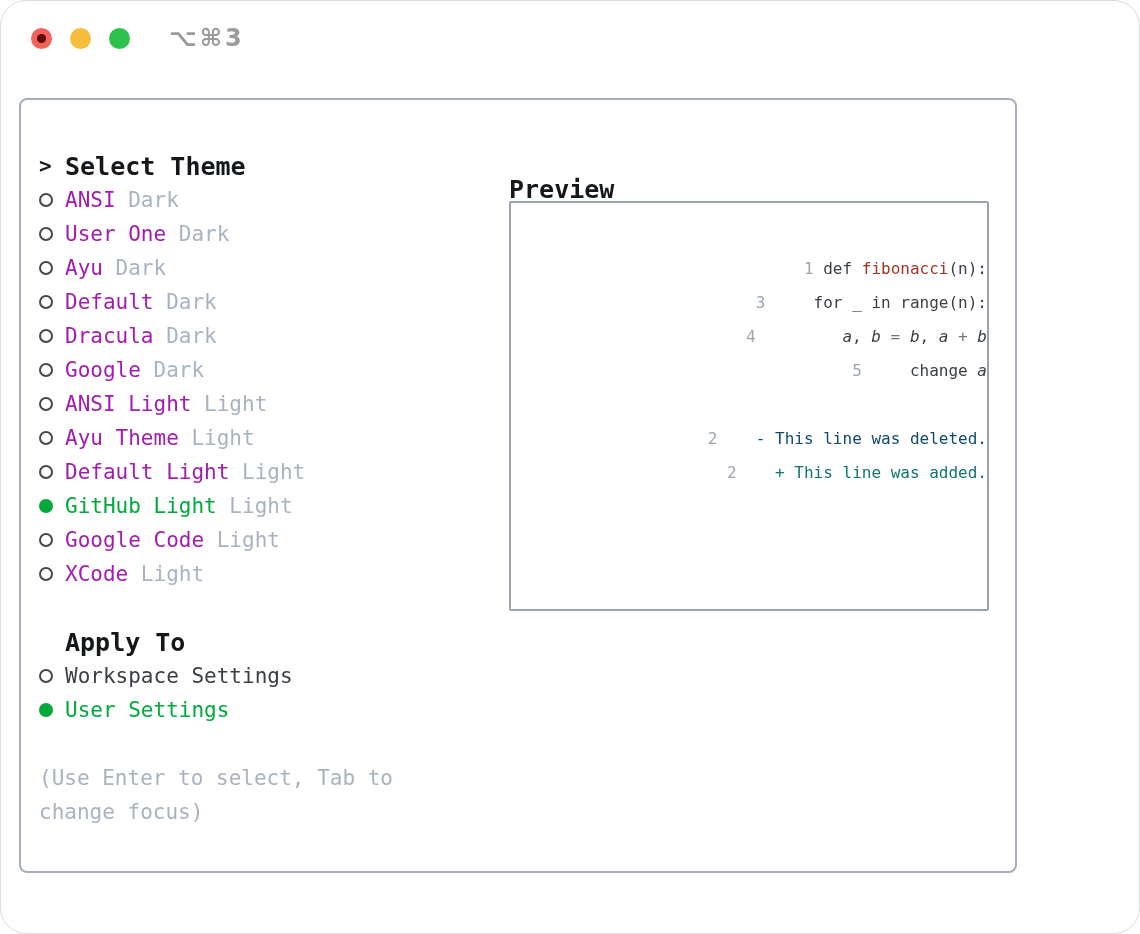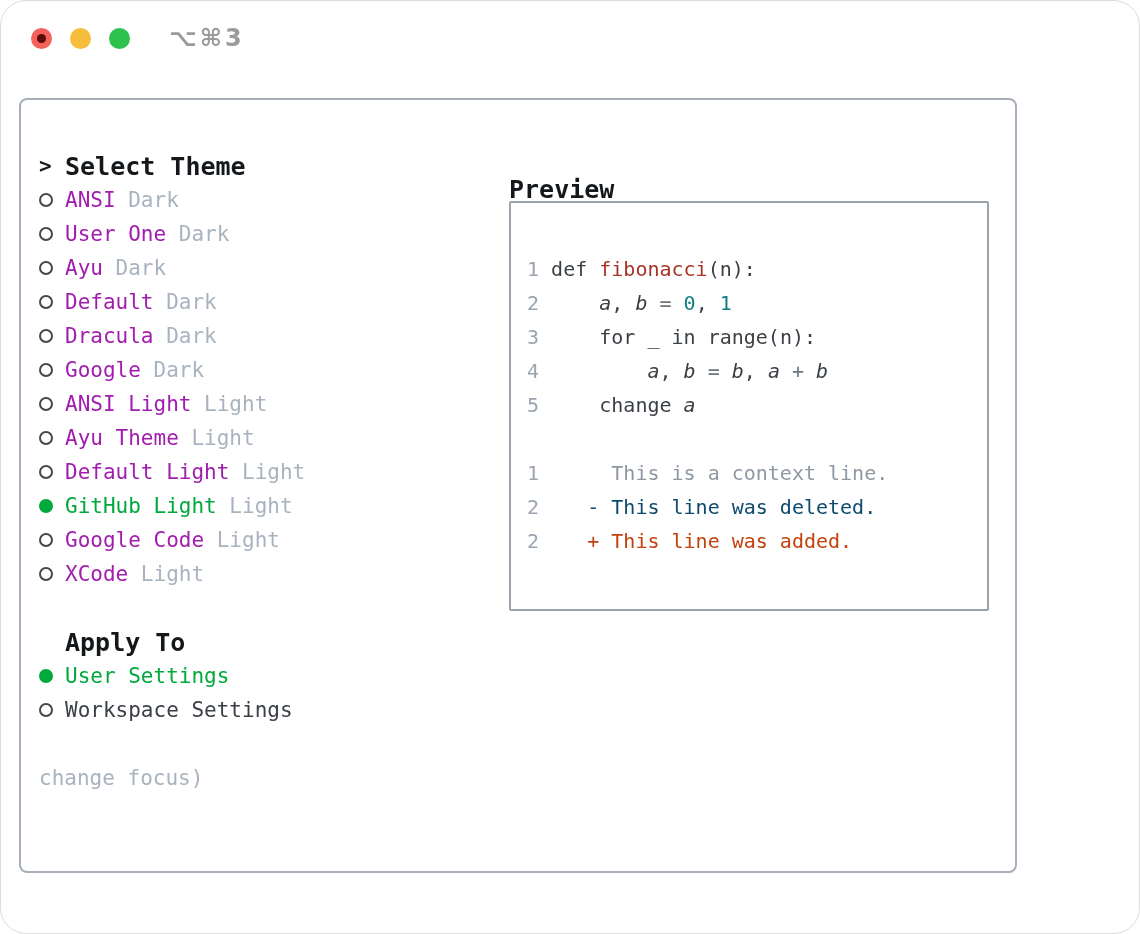--- a/index.html
+++ b/index.html
@@ -44,31 +44,31 @@
   .opt-label.sel-green{color:#00a93c;}
   .hint-row{height:34px;line-height:34px;font-size:21px;color:#a9b3bf;white-space:pre;}
   .left{position:absolute;left:18px;top:49px;}
   
   .preview-title{position:absolute;left:488px;top:49px;height:34px;line-height:34px;margin-top:24px;}
   .preview-box{
     position:absolute;left:488px;top:101px;width:480px;height:410px;
     box-sizing:border-box;border:2px solid #9aa3ac;border-radius:2px;background:#ffffff;
     padding:49px 0 0 16px;overflow:hidden;
   }
-  .pline{height:34px;line-height:34px;font-size:20px;white-space:pre;}
+  .pline{height:34px;line-height:34px;font-size:16px;white-space:pre;text-align:right;}
   .c-ln{color:#9aa5b1;}
   .c-fg{color:#3a3f45;}
   .c-red{color:#a93226;}
   .c-num{color:#0d7d82;}
   .c-blue{color:#404040;}
   .c-op{color:#6d757d;}
   .c-var{color:#3a3f45;font-style:italic;}
   .c-muted{color:#8f98a2;}
   .c-del{color:#0c4a6e;}
-  .c-add{color:#c2410c;}
+  .c-add{color:#0f766e;}
 </style>
 </head>
 <body>
 
 <div class="window">
 
   <div class="titlebar">
     <div class="lights">
       <div class="light red"></div>
       <div class="light yellow"></div>
@@ -101,41 +101,40 @@
         </div>
 
       <div class="spacer"></div>
 
       <div class="row">
         <span class="marker"></span>
         <span class="heading">Apply To</span>
       </div>
 
       <div id="apply-list">
+          <div class="row"><span class="marker"><span class="bullet"></span></span><span class="opt-label">Workspace Settings</span></div>
           <div class="row"><span class="marker"><span class="bullet sel"></span></span><span class="opt-label sel-green">User Settings</span></div>
-          <div class="row"><span class="marker"><span class="bullet"></span></span><span class="opt-label">Workspace Settings</span></div>
         </div>
 
       <div class="spacer"></div>
 
       <div id="hint">
+          <div class="hint-row">(Use Enter to select, Tab to</div>
           <div class="hint-row">change focus)</div>
         </div>
     </div>
 
     <div class="preview-title heading">Preview</div>
 
     <div class="preview-box">
       <div id="preview-lines">
           <div class="pline"><span class="c-ln">1 </span><span class="c-fg">def </span><span class="c-red">fibonacci</span><span class="c-fg">(n):</span></div>
-          <div class="pline"><span class="c-ln">2 </span><span class="c-fg">    </span><span class="c-var">a</span><span class="c-fg">, </span><span class="c-var">b</span><span class="c-fg"> </span><span class="c-op">=</span><span class="c-fg"> </span><span class="c-num">0</span><span class="c-fg">, </span><span class="c-num">1</span></div>
           <div class="pline"><span class="c-ln">3 </span><span class="c-fg">    for _ in </span><span class="c-blue">range</span><span class="c-fg">(n):</span></div>
           <div class="pline"><span class="c-ln">4 </span><span class="c-fg">        </span><span class="c-var">a</span><span class="c-fg">, </span><span class="c-var">b</span><span class="c-fg"> </span><span class="c-op">=</span><span class="c-fg"> </span><span class="c-var">b</span><span class="c-fg">, </span><span class="c-var">a</span><span class="c-fg"> </span><span class="c-op">+</span><span class="c-fg"> </span><span class="c-var">b</span></div>
           <div class="pline"><span class="c-ln">5 </span><span class="c-fg">    change </span><span class="c-var">a</span></div>
           <div class="pline"></div>
-          <div class="pline"><span class="c-ln">1 </span><span class="c-muted">     This is a context line.</span></div>
           <div class="pline"><span class="c-ln">2 </span><span class="c-del">   - This line was deleted.</span></div>
           <div class="pline"><span class="c-ln">2 </span><span class="c-add">   + This line was added.</span></div>
         </div>
     </div>
 
   </div>
 </div>
 
 </body></html>

